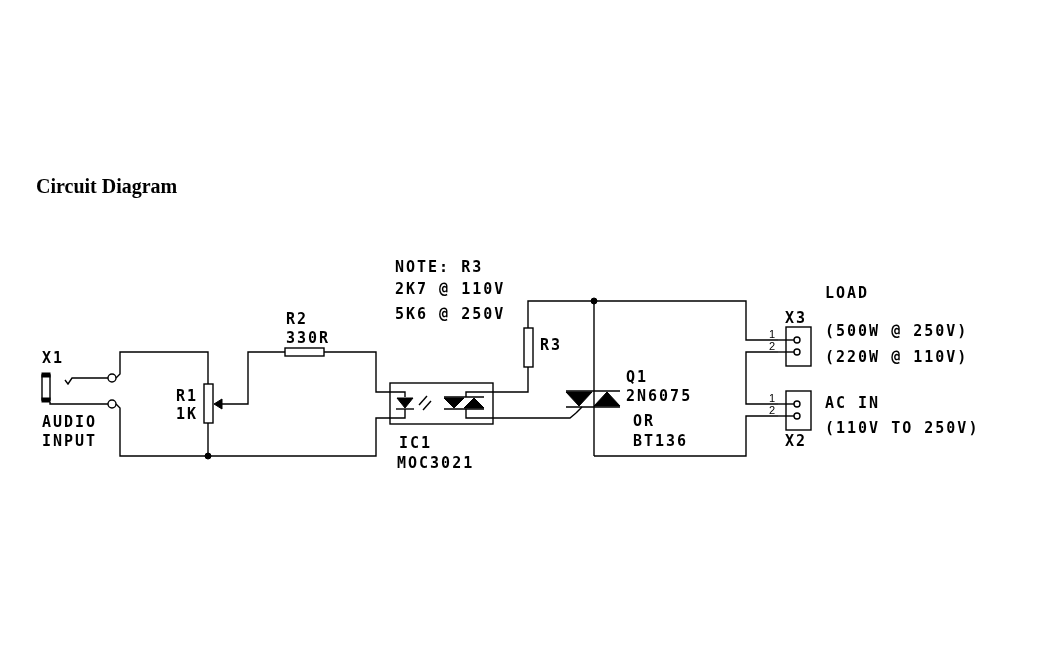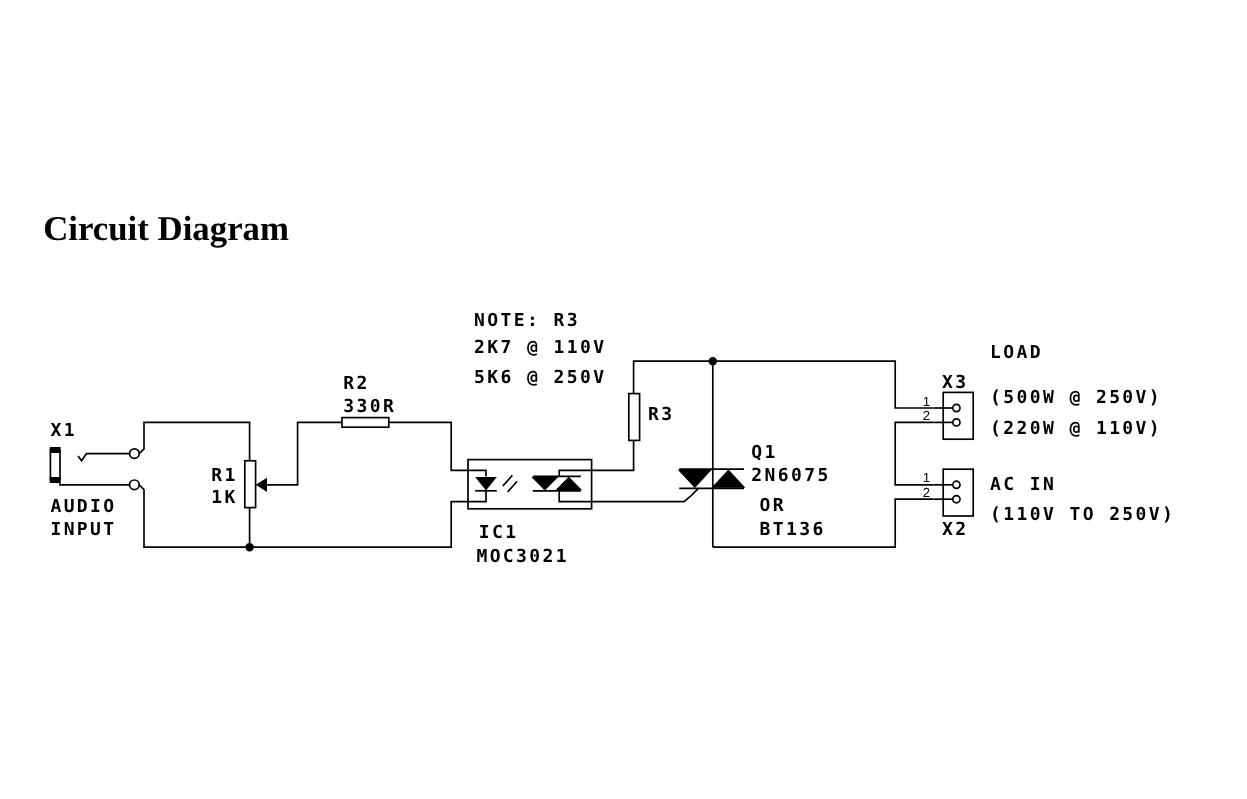--- a/index.html
+++ b/index.html
@@ -1,20 +1,20 @@
 <!DOCTYPE html>
 <html><head>
   <meta charset="utf-8">
   <style>
     html, body { margin: 0; padding: 0; background: #ffffff; }
     body { width: 1039px; height: 666px; position: relative; overflow: hidden; }
     .title {
       position: absolute; left: 36px; top: 175px;
       font-family: "Liberation Serif", "DejaVu Serif", serif;
-      font-weight: bold; font-size: 29px; color: #000;
+      font-weight: bold; font-size: 20px; color: #000;
     }
     svg { position: absolute; left: 0; top: 0; }
     .lbl { font-family: "DejaVu Sans Mono", "Liberation Mono", monospace; font-weight: bold; font-size: 15px; fill: #000; letter-spacing: 2px; }
     .pin { font-family: "Liberation Sans", sans-serif; font-size: 11px; fill: #000; }
     .w { stroke: #000; stroke-width: 1.4; fill: none; }
     .b { stroke: #000; stroke-width: 1.4; fill: #fff; }
     .f { fill: #000; stroke: #000; stroke-width: 1; }
   </style>
 </head>
 <body>

